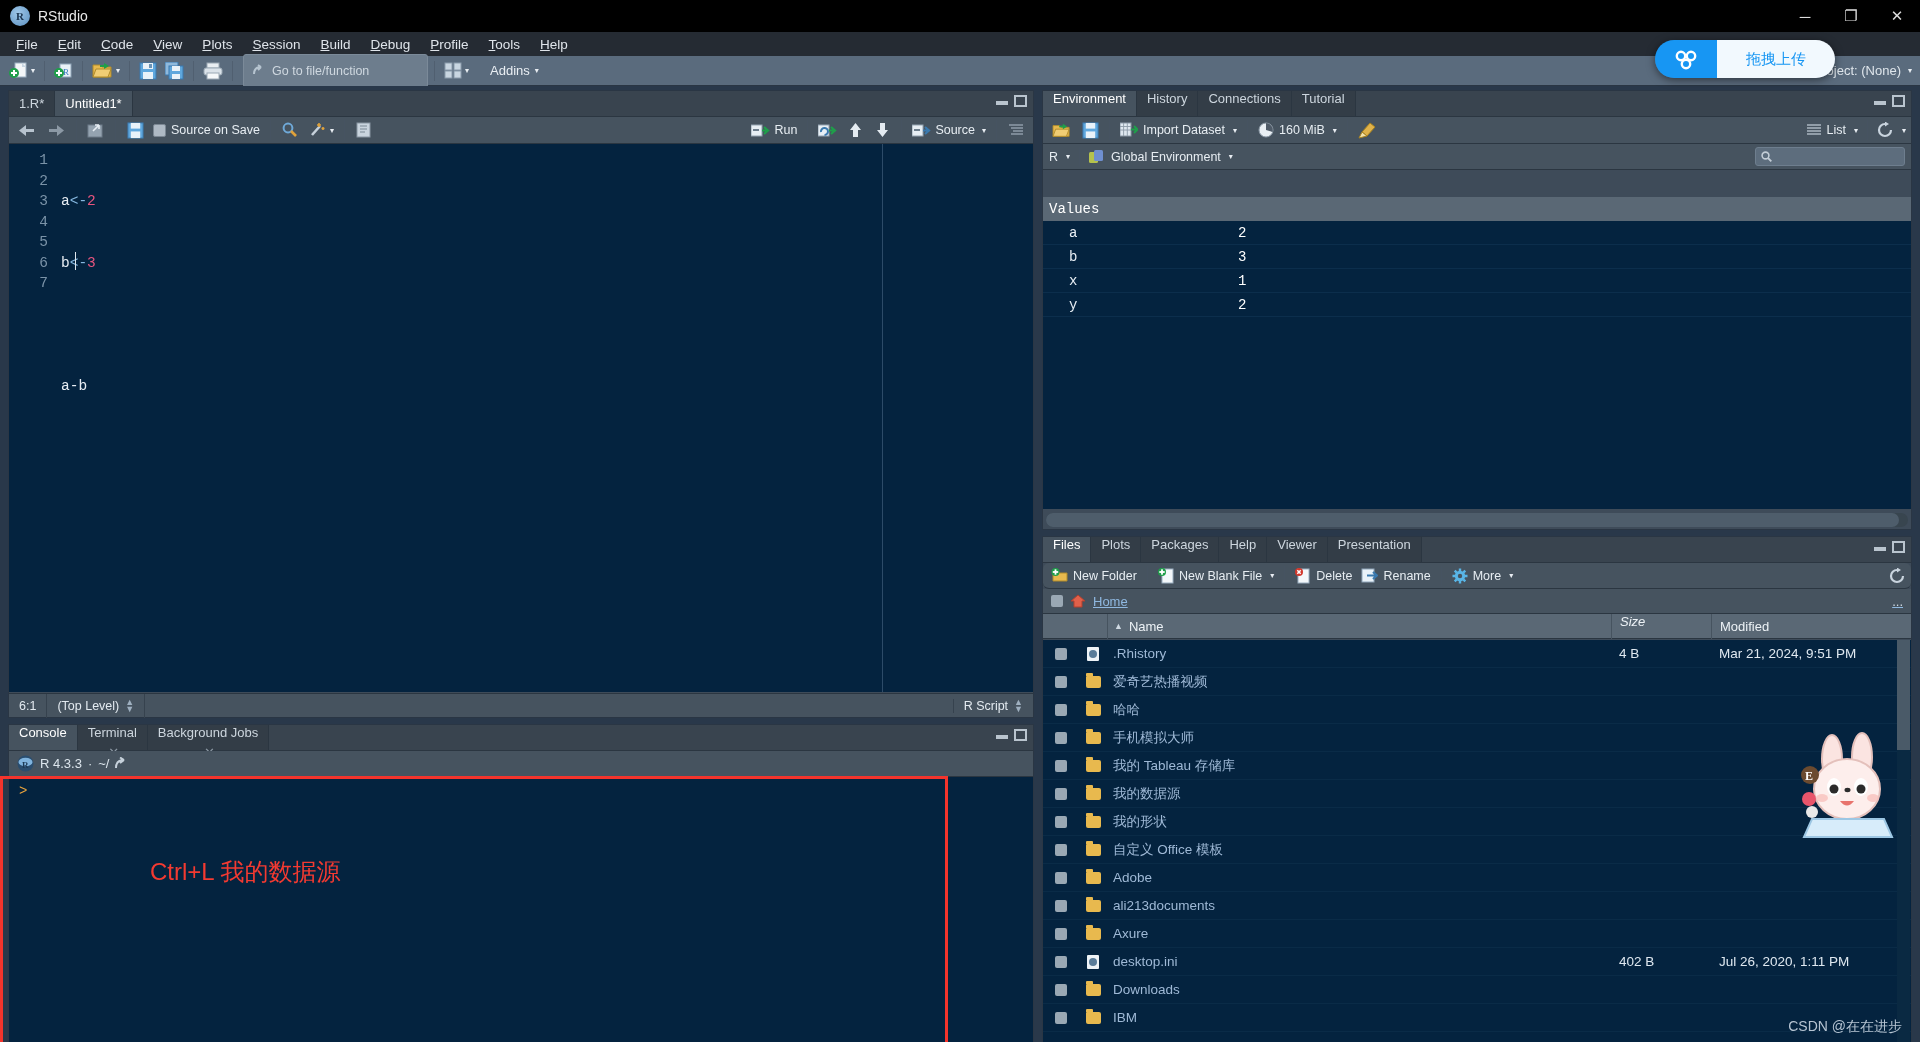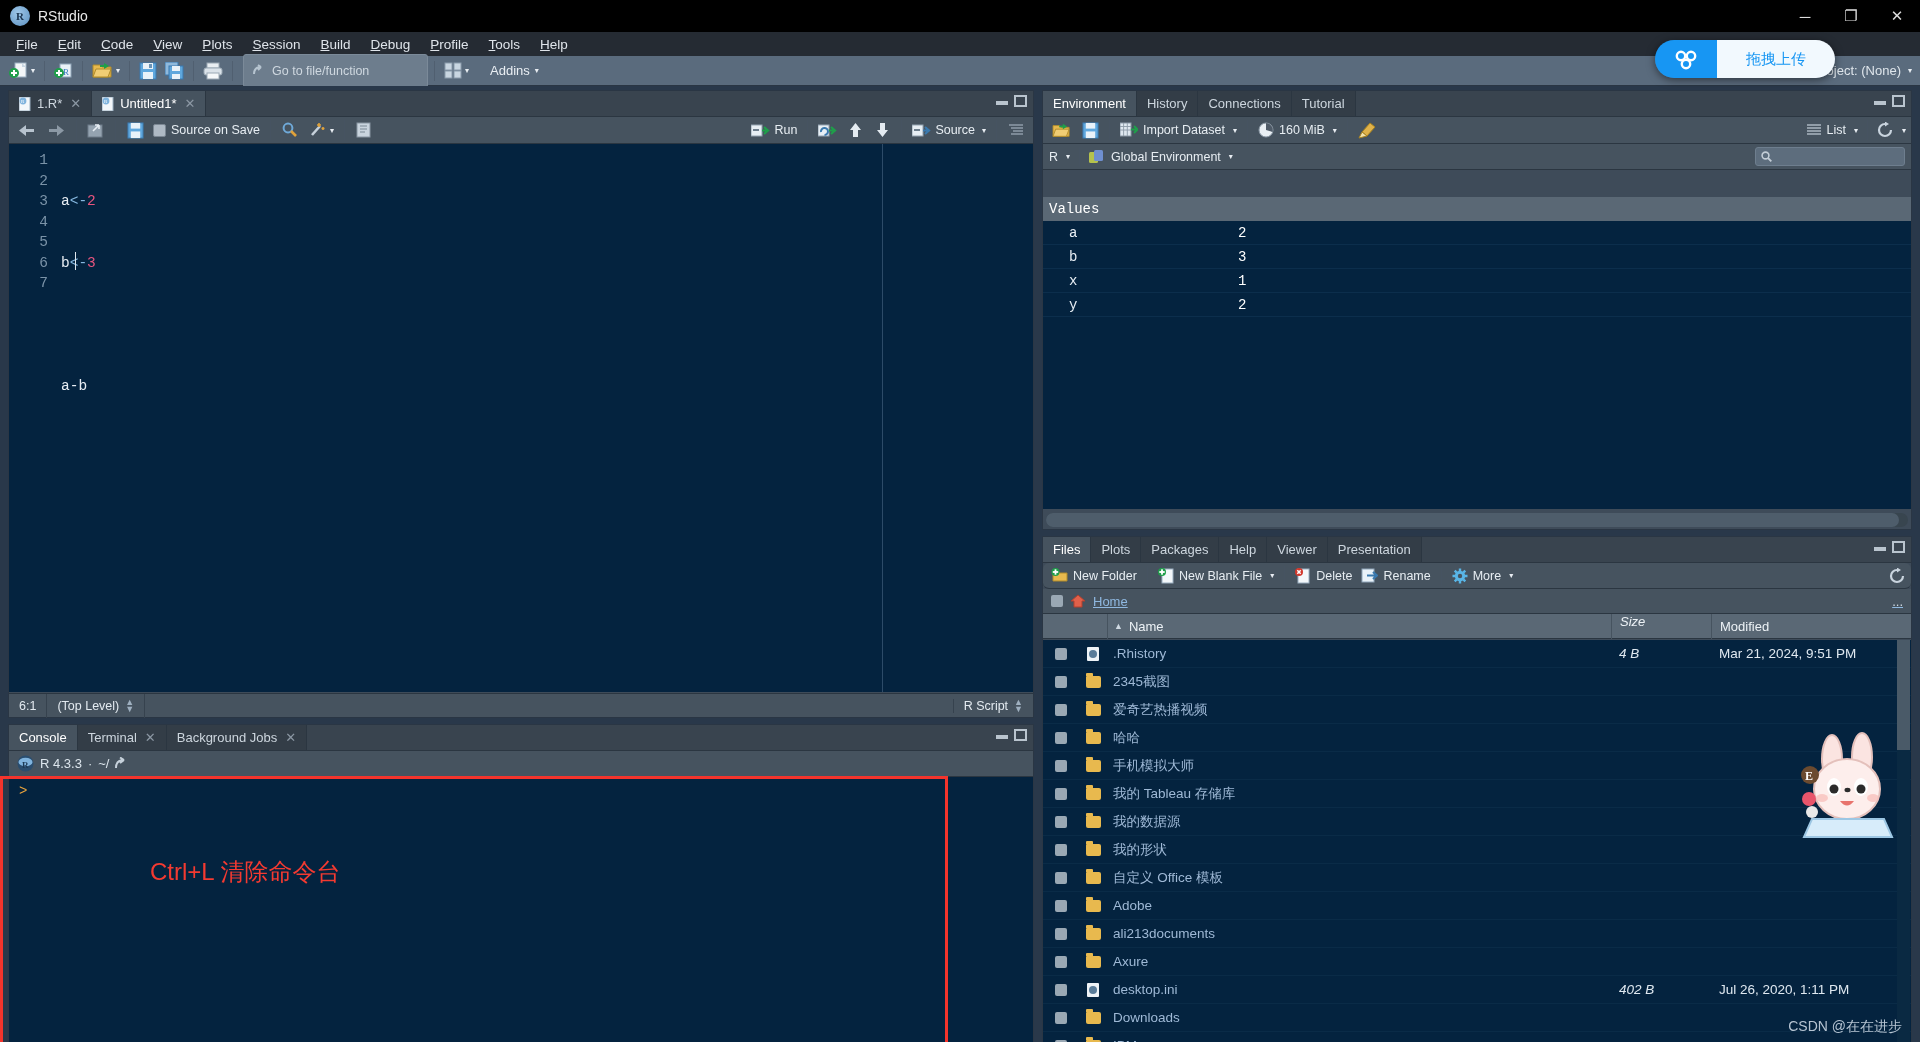--- a/index.html
+++ b/index.html
@@ -68,21 +68,21 @@
     position: absolute; background: #3e4b59;
     border: 1px solid #2a3644;
   }
   .pane-tabs {
     height: 26px; background: #39444f; display: flex; align-items: flex-end;
     position: relative; border-bottom: 1px solid #2b3641;
   }
   .ptab {
     height: 25px; display: flex; align-items: center; gap: 5px;
     padding: 0 10px; font-size: 13px; color: #cdd6de;
-    background: #333d47; border-right: 1px solid #2b3641;
+    background: #333d47; border-right: 1px solid #2b3641; flex-direction: column;
   }
   .ptab.active { background: #46535f; color: #ffffff; }
   .ptab .x { color: #8c98a4; font-size: 13px; margin-left: 3px; }
   .pane-winbtns {
     position: absolute; right: 6px; top: 4px; display: flex; gap: 6px; align-items: center;
   }
   .minbox { width: 12px; height: 4px; background: #b9c4ce; align-self: flex-end; margin-bottom: 2px;}
   .maxbox { width: 13px; height: 12px; border: 2px solid #b9c4ce; }
 
   .pane-toolbar {
@@ -219,21 +219,21 @@
     position: absolute; top: 103px; left: 0; right: 0; bottom: 0;
     background: #04233f; overflow: hidden;
   }
   .frow {
     height: 28px; display: flex; align-items: center;
     font-size: 13.5px; color: #a8bfd8; border-bottom: 1px solid #0a2b47;
   }
   .frow .c0 { width: 36px; display: flex; justify-content: center; }
   .frow .c1 { width: 28px; display: flex; justify-content: center; }
   .frow .cname { flex: 1; padding-left: 6px; color: #9fb9d6; }
-  .frow .csize { width: 100px; padding-left: 8px; color: #dfe8f0; font-style: italic; }
+  .frow .csize { width: 100px; padding-left: 8px; color: #dfe8f0; }
   .frow .cmod { width: 200px; padding-left: 8px; color: #dfe8f0; }
   .fcheck {
     width: 12px; height: 12px; background: #9aa8b4; border-radius: 2px;
   }
   .folder-ico {
     width: 15px; height: 12px; background: #e8b94e; border-radius: 1px 2px 2px 2px;
     position: relative;
   }
   .folder-ico::before {
     content: ""; position: absolute; top: -3px; left: 0; width: 7px; height: 3px;
@@ -573,21 +573,21 @@
             <path d="M1 11 Q1 3 9 3 M9 3 l-4 -2.5 M9 3 l-4 3" stroke="#c6d1db" stroke-width="2" fill="none"></path>
           </svg>
       </div>
       <div id="console-text">
         <span id="prompt">&gt;</span>
       </div>
     </div>
   </div>
 
   <div id="red-box"></div>
-  <div id="annot">Ctrl+L 清除命令台</div>
+  <div id="annot">Ctrl+L 我的数据源</div>
 
   <div class="pane" id="envpane">
     <div class="pane-tabs">
       <div class="ptab active">
         <span>Environment</span>
       </div>
       <div class="ptab">
         <span>History</span>
       </div>
       <div class="ptab">
@@ -805,31 +805,20 @@
       <div class="frow">
           <div class="c0">
             <span class="fcheck"></span>
           </div>
           <div class="c1">
             <span class="file-ico"></span>
           </div>
           <div class="cname">.Rhistory</div>
           <div class="csize">4 B</div>
           <div class="cmod">Mar 21, 2024, 9:51 PM</div>
-        </div>
-      <div class="frow">
-          <div class="c0">
-            <span class="fcheck"></span>
-          </div>
-          <div class="c1">
-            <span class="folder-ico"></span>
-          </div>
-          <div class="cname">2345截图</div>
-          <div class="csize"></div>
-          <div class="cmod"></div>
         </div>
       <div class="frow">
           <div class="c0">
             <span class="fcheck"></span>
           </div>
           <div class="c1">
             <span class="folder-ico"></span>
           </div>
           <div class="cname">爱奇艺热播视频</div>
           <div class="csize"></div>

